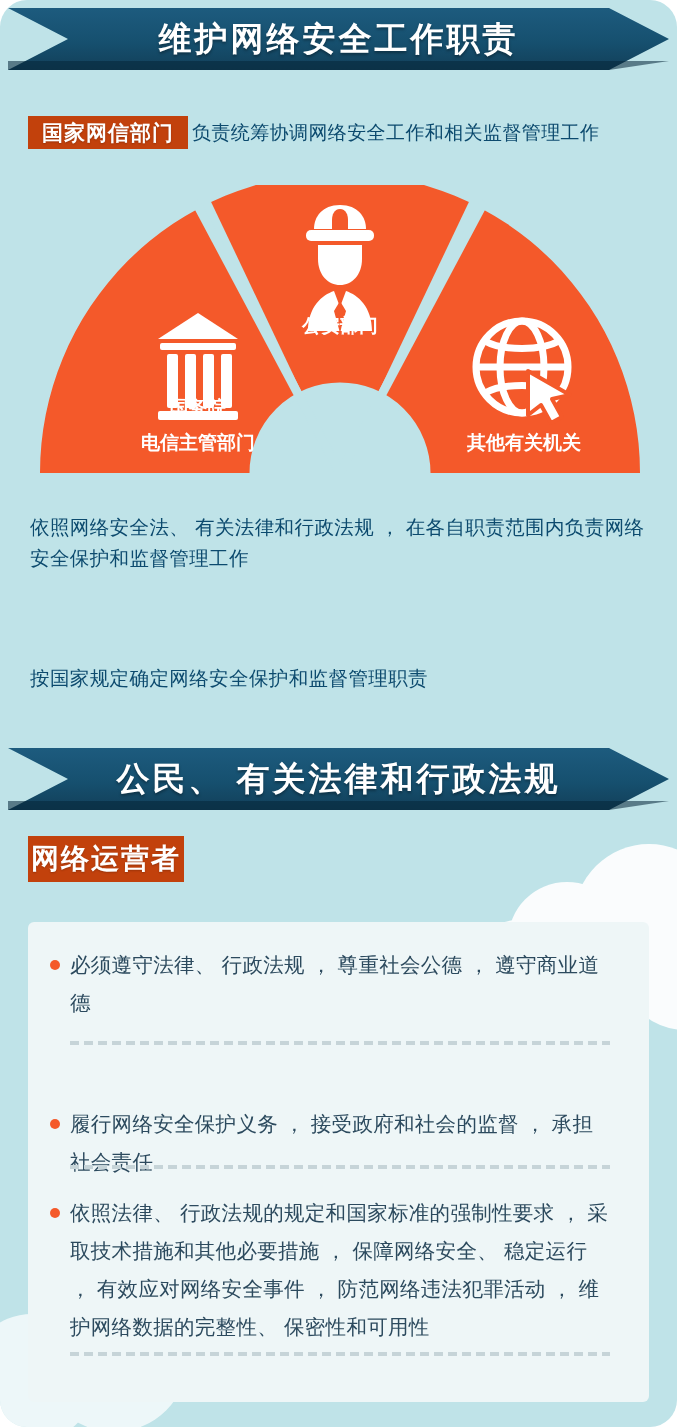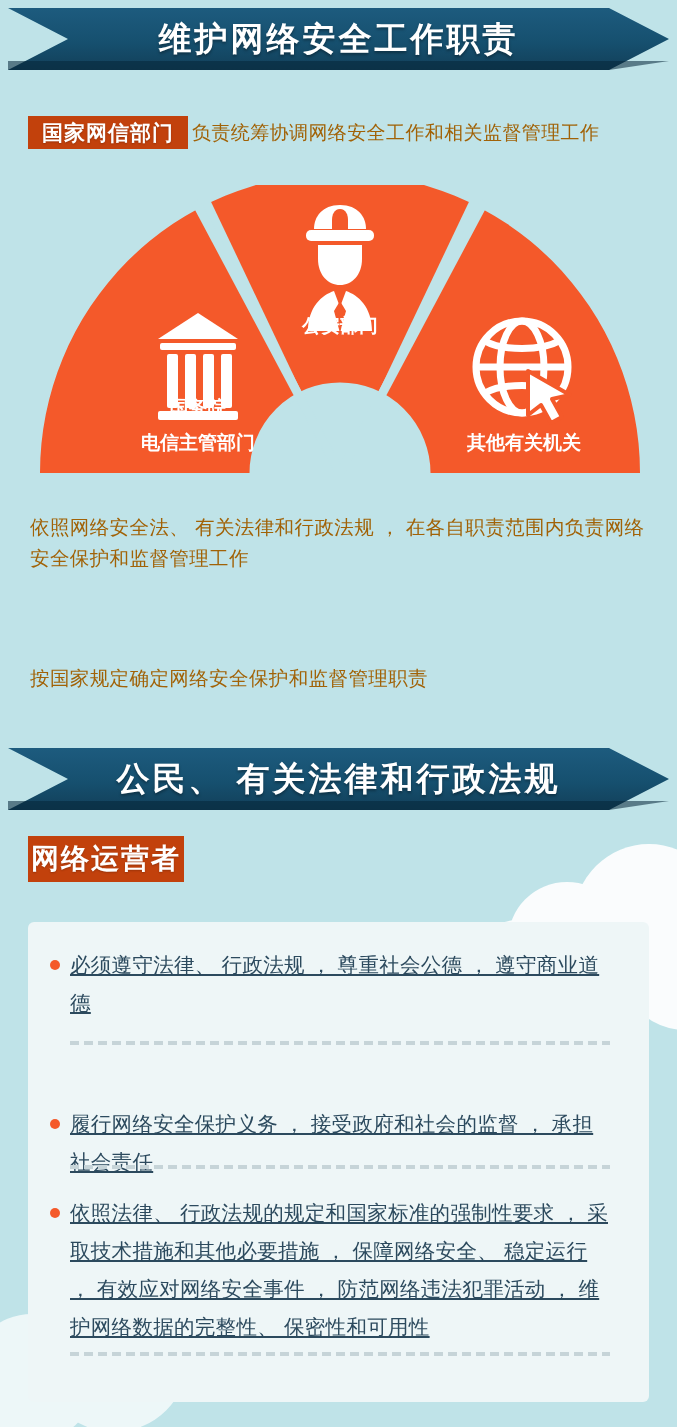--- a/index.html
+++ b/index.html
@@ -7,20 +7,21 @@
     padding: 0;
     background: #ffffff;
   }
   #page {
     position: relative;
     width: 677px;
     height: 1427px;
     overflow: hidden;
     background: #bfe3e8;
     font-family: "Liberation Sans", "DejaVu Sans", sans-serif;
+    border-radius: 27px;
   }
 
   
   .cloud {
     position: absolute;
     pointer-events: none;
   }
   .cloud span {
     position: absolute;
     background: #ffffff;
@@ -101,21 +102,21 @@
   #tag-operator {
     left: 28px; top: 836px;
     width: 156px; height: 46px;
     font-size: 28px;
     letter-spacing: 2px;
   }
 
   
   .body-text {
     position: absolute;
-    color: #a16207;
+    color: #0c4a6e;
     font-size: 19.5px;
     line-height: 31px;
     letter-spacing: .4px;
   }
   #text-cyberspace-duty {
     left: 192px; top: 120px;
     width: 480px;
     font-size: 19px;
     line-height: 26px;
   }
@@ -156,21 +157,20 @@
     border-radius: 6px;
   }
   .bullet-row {
     position: absolute;
     left: 42px;
     width: 540px;
     color: #2c4a5e;
     font-size: 20.5px;
     line-height: 38px;
     letter-spacing: .3px;
-    text-decoration: underline;
   }
   .bullet-row .dot {
     position: absolute;
     left: -20px;
     top: 14px;
     width: 10px;
     height: 10px;
     border-radius: 50%;
     background: #f4592a;
   }

